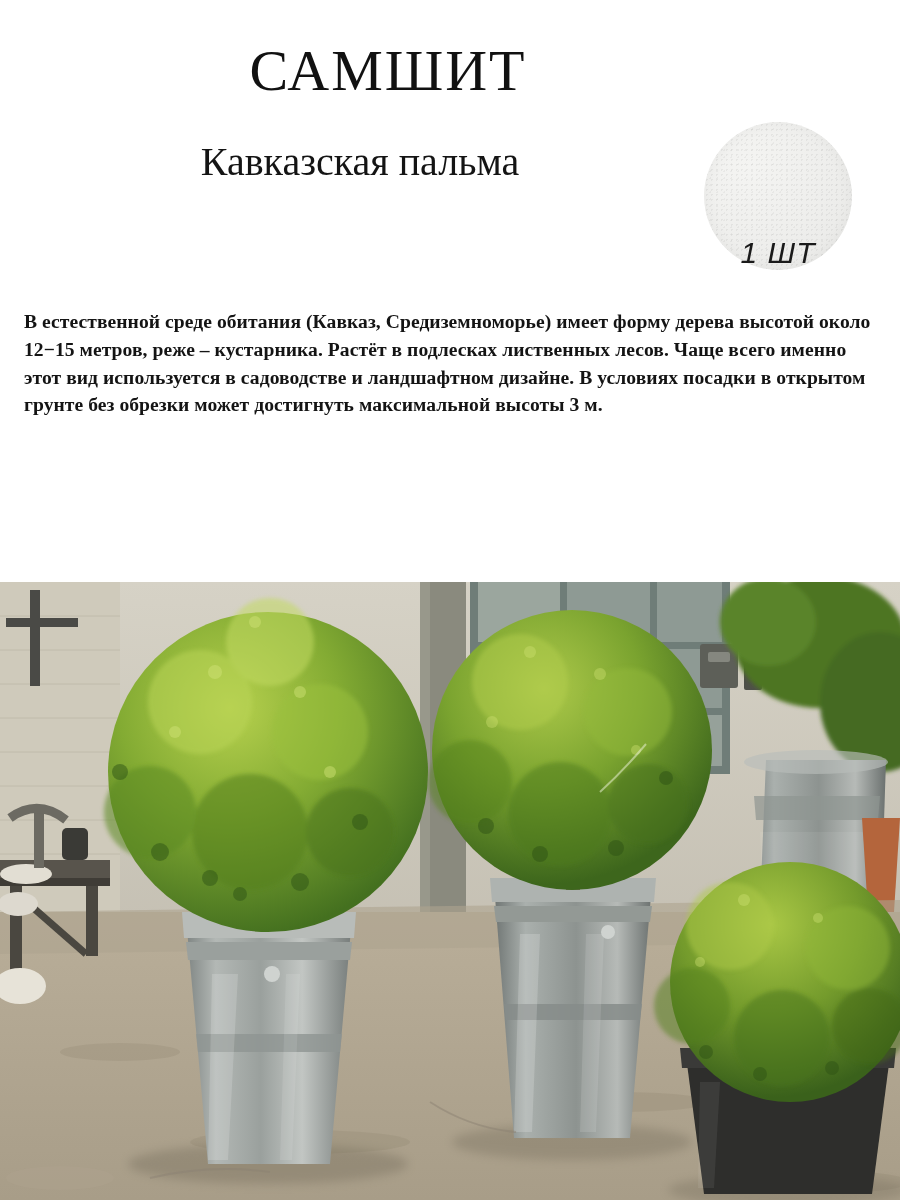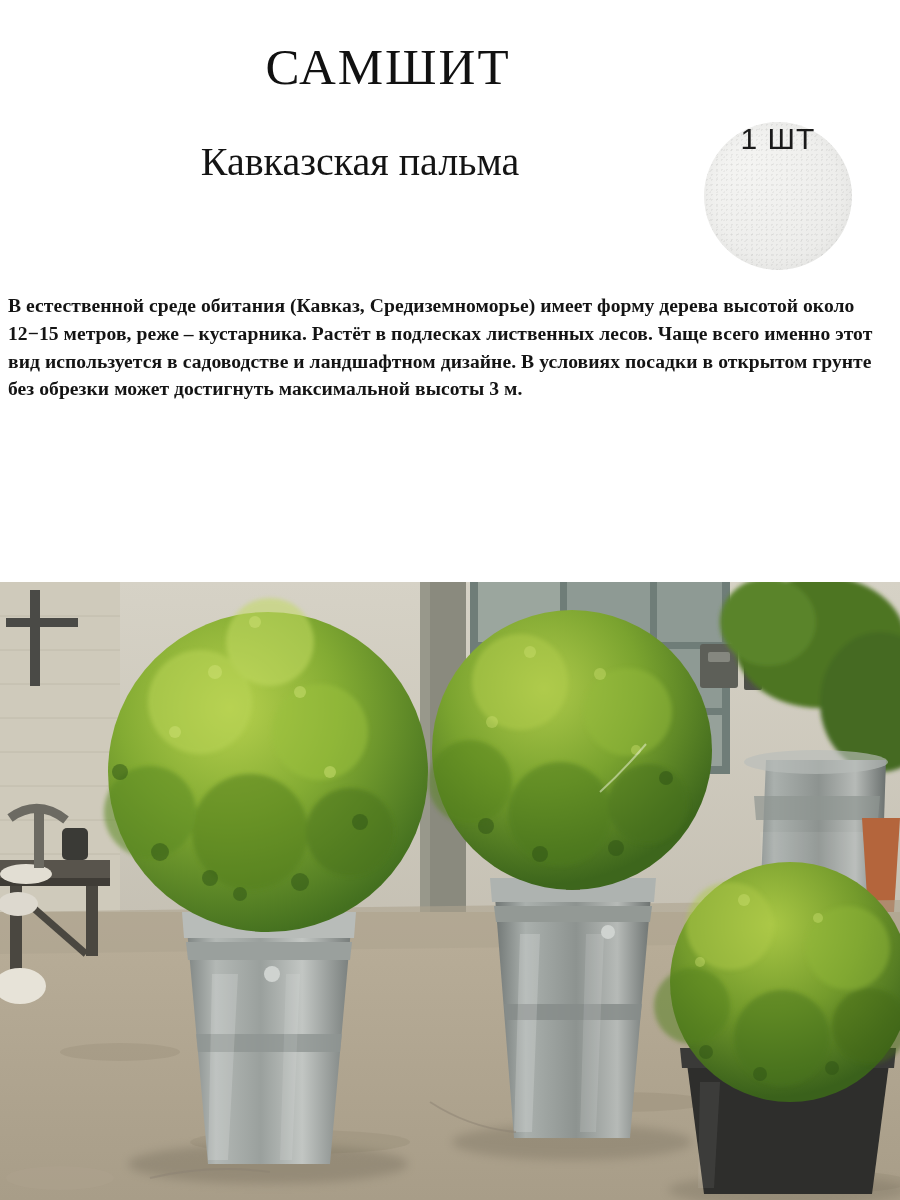--- a/index.html
+++ b/index.html
@@ -30,21 +30,21 @@
     background: #ffffff;
   }
 
   .title {
     position: absolute;
     top: 42px;
     left: 0;
     width: 896px;
     text-align: center;
     font-family: "Liberation Serif", serif;
-    font-size: 51px;
+    font-size: 58px;
     font-weight: 400;
     letter-spacing: 2px;
     color: #111111;
     line-height: 1;
     padding-right: 120px;
     box-sizing: border-box;
   }
 
   .subtitle {
     position: absolute;
@@ -65,22 +65,23 @@
     position: absolute;
     top: 122px;
     right: 48px;
     width: 148px;
     height: 148px;
     border-radius: 50%;
     background:
       radial-gradient(circle at 30% 30%, #f4f4f2 0%, #eeeeec 55%, #e8e8e6 100%);
     box-shadow: inset 0 0 16px rgba(0,0,0,0.04);
     display: flex;
-    align-items: flex-start;
+    align-items: flex-end;
     justify-content: center;
+    font-style: italic;
   }
   .badge::after {
     content: "";
     position: absolute;
     inset: 0;
     border-radius: 50%;
     background-image:
       radial-gradient(rgba(0,0,0,0.05) 1px, transparent 1px),
       radial-gradient(rgba(0,0,0,0.04) 1px, transparent 1px);
     background-size: 5px 5px, 7px 7px;
@@ -103,21 +104,21 @@
     left: 8px;
     width: 884px;
     font-family: "Liberation Serif", serif;
     font-size: 19.6px;
     font-weight: bold;
     color: #141414;
     line-height: 1.42;
     letter-spacing: 0.05px;
   }
   .description p {
-    margin: 0;
+    margin: 16px;
     font-family: Liberation Serif, serif;
   }
   .description p + p {
     margin-top: 0;
   }
 
   
   .photo {
     position: absolute;
     left: 0;

